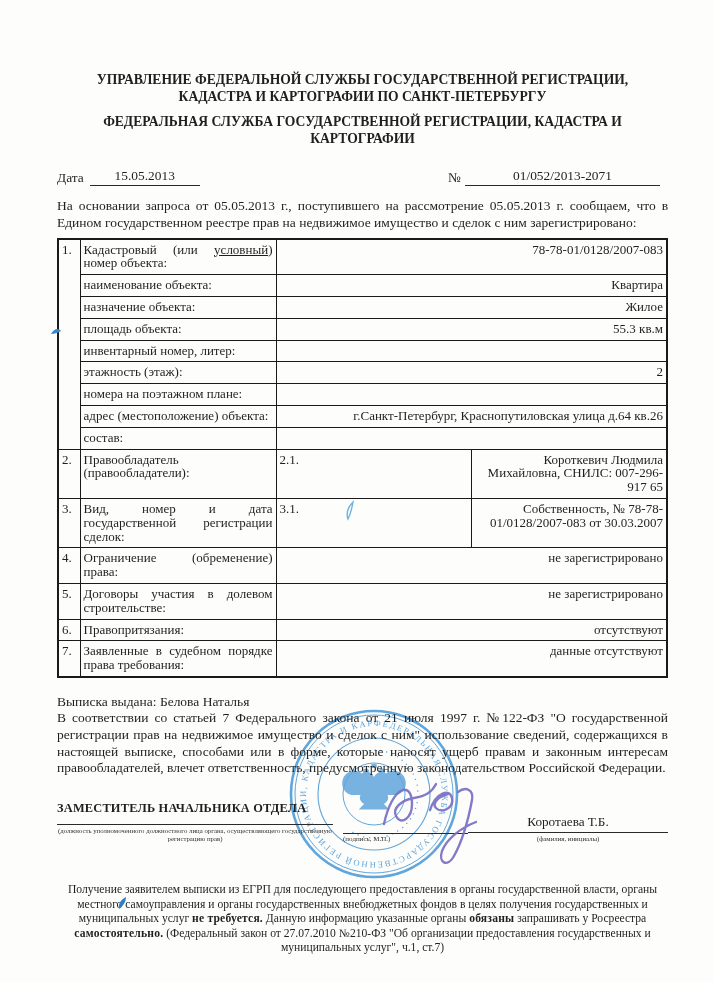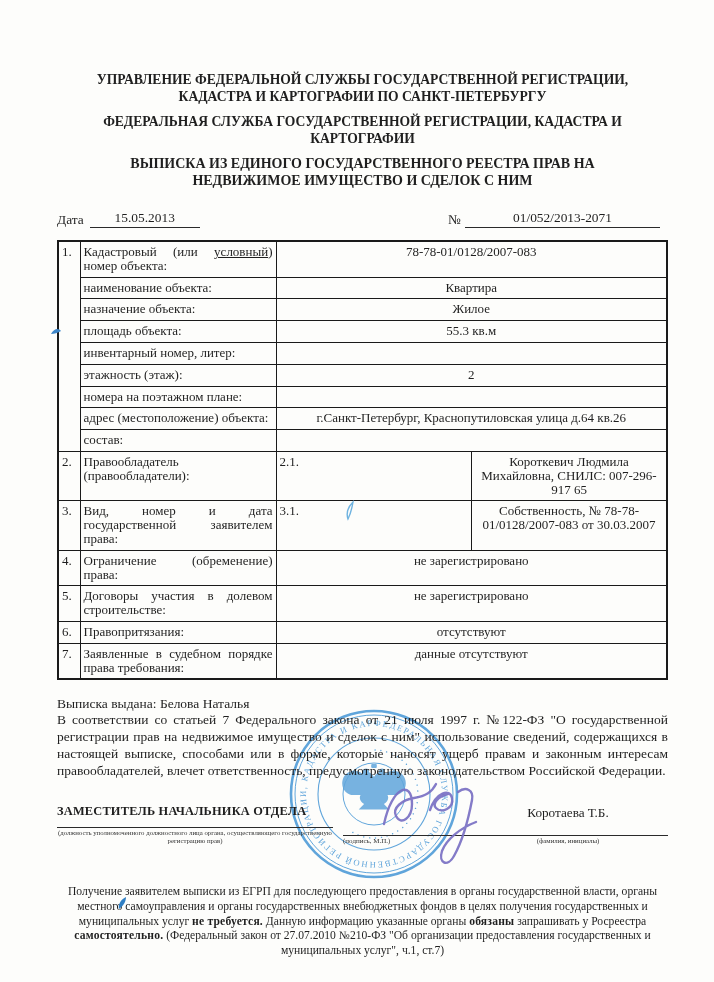--- a/index.html
+++ b/index.html
@@ -72,21 +72,21 @@
   }
   table.egrp td {
     border:1.4px solid #1a1a1a;
     vertical-align:top;
     line-height:13.8px;
     padding:3px 3px 4px 3px;
   }
   td.cnum { width:22px; text-align:left; padding-left:4px; }
   td.clbl { width:196px; text-align:justify; }
   td.csub { width:31px; }
-  td.cval { text-align:center; padding-left:6px; }
+  td.cval { text-align:right; padding-left:6px; }
   .u { text-decoration:underline; }
 
   .issued {
     font-size:13.5px;
     margin-top:16px;
   }
   .law { margin-bottom:24px; }
 
   .sig-row {
     display:flex;
@@ -99,21 +99,21 @@
   .sig-line { border-bottom:1.3px solid #2a2a2a; }
   .sig-title {
     font-weight:bold;
     font-size:12.4px;
     padding-bottom:8px;
     letter-spacing:.2px;
   }
   .sig-name {
     font-size:13.2px;
     text-align:center;
-    padding-bottom:14px;
+    padding-bottom:2px;
   }
   .sig-note {
     font-size:6.8px;
     line-height:8.2px;
     text-align:center;
     color:#333;
     padding-top:1.5px;
   }
   .sig-mid-note { font-size:7px; text-align:left; padding-top:1.5px; color:#333; }
 
@@ -190,31 +190,31 @@
     <path d="M11,2 C6,7 4,13 6,19 C8,15 10,8 11,2 z" fill="none" stroke="#6fb3e0" stroke-width="1.4"></path>
   </svg>
   <svg class="pen-mark mark3" width="13" height="14" viewBox="0 0 13 14">
     <path d="M10,1 C4,4 2,9 3,13 C7,10 10,6 10,1 z" fill="#2f7fc4"></path>
   </svg>
 
   <div class="content">
 
     <div class="org-line">УПРАВЛЕНИЕ ФЕДЕРАЛЬНОЙ СЛУЖБЫ ГОСУДАРСТВЕННОЙ РЕГИСТРАЦИИ, КАДАСТРА И КАРТОГРАФИИ ПО САНКТ-ПЕТЕРБУРГУ</div>
     <div class="org-line">ФЕДЕРАЛЬНАЯ СЛУЖБА ГОСУДАРСТВЕННОЙ РЕГИСТРАЦИИ, КАДАСТРА И КАРТОГРАФИИ</div>
-    <div class="doc-title">ВЫПИСКА ИЗ ЕДИНОГО ГОСУДАРСТВЕННОГО РЕЕСТРА ПРАВ НА НЕДВИЖИМОЕ ИМУЩЕСТВО И СДЕЛОК С НИМ</div>
 
     <div class="meta-row">
       <span class="meta-label">Дата</span>
       <span class="meta-underline u-date">15.05.2013</span>
       <span class="meta-spacer"></span>
       <span class="num-label">№</span>
       <span class="meta-underline u-num">01/052/2013-2071</span>
       <span style="width:8px"></span>
     </div>
 
+    <p class="para intro">На основании запроса от 05.05.2013 г., поступившего на рассмотрение 05.05.2013 г. сообщаем, что в Едином государственном реестре прав на недвижимое имущество и сделок с ним зарегистрировано:</p>
 
     <table class="egrp">
       <tbody>
           <tr>
         <td class="cnum" rowspan="9">1.</td>
         <td class="clbl"><span>Кадастровый (или </span><span class="u">условный</span><span>) номер объекта:</span></td>
         <td class="cval" colspan="2">78-78-01/0128/2007-083</td>
       </tr>
       <tr>
         <td class="clbl">наименование объекта:</td>
@@ -249,21 +249,21 @@
         <td class="cval" colspan="2"></td>
       </tr>
       <tr>
         <td class="cnum">2.</td>
         <td class="clbl">Правообладатель (правообладатели):</td>
         <td class="csub">2.1.</td>
         <td class="cval">Короткевич Людмила Михайловна, СНИЛС: 007-296-917 65</td>
       </tr>
       <tr>
         <td class="cnum">3.</td>
-        <td class="clbl">Вид, номер и дата государственной заявителем права:</td>
+        <td class="clbl">Вид, номер и дата государственной регистрации сделок:</td>
         <td class="csub">3.1.</td>
         <td class="cval">Собственность, № 78-78-01/0128/2007-083 от 30.03.2007</td>
       </tr>
       <tr>
         <td class="cnum">4.</td>
         <td class="clbl">Ограничение (обременение) права:</td>
         <td class="cval" colspan="2">не зарегистрировано</td>
       </tr>
       <tr>
         <td class="cnum">5.</td>

